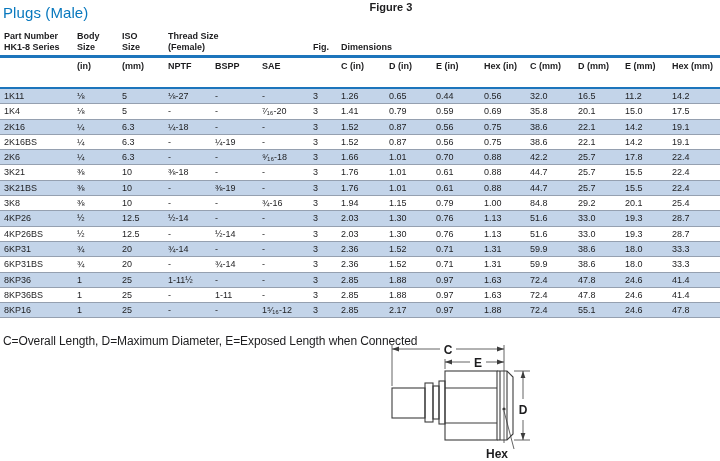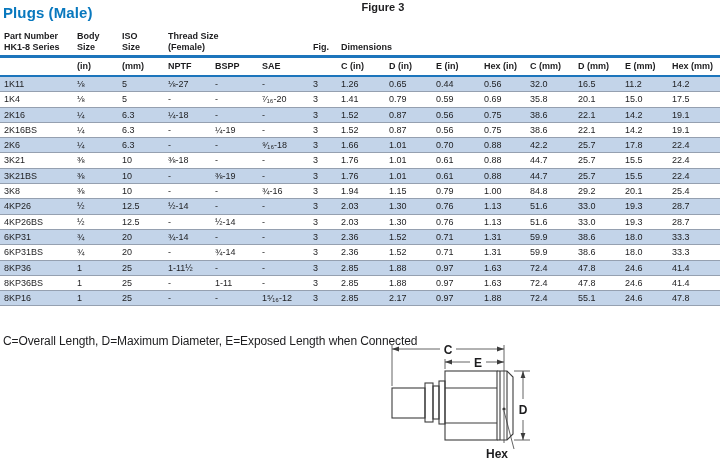--- a/index.html
+++ b/index.html
@@ -1,40 +1,40 @@
 <!DOCTYPE html>
 <html><head>
 <meta charset="utf-8">
 <style>
   html,body{margin:0;padding:0;}
   body{
     width:720px;height:461px;position:relative;background:#ffffff;overflow:hidden;
     font-family:"Liberation Sans","DejaVu Sans",sans-serif;color:#1d1d1f;
   }
   .page-title{
-    position:absolute;left:3px;top:4px;font-size:15px;font-weight:bold;color:#0878BE;
+    position:absolute;left:3px;top:4px;font-size:15px;font-weight:normal;color:#0878BE;
     letter-spacing:0.1px;
   }
   .figure-caption{
-    position:absolute;left:328px;top:1px;width:110px;text-align:center;
+    position:absolute;left:336px;top:1px;width:110px;text-align:center;
     font-size:11px;font-weight:bold;color:#1d1d1f;
   }
   table.spec{
     position:absolute;left:0;top:27px;width:720px;border-collapse:collapse;table-layout:fixed;
   }
   .spec th,.spec td{
     font-size:9px;line-height:1.15;text-align:left;padding:0;overflow:hidden;white-space:nowrap;
   }
   .spec thead tr.group-row th{
     vertical-align:bottom;font-weight:bold;white-space:pre-line;height:25px;
     padding-bottom:3px;border-bottom:3px solid #1C75BC;
   }
   .spec thead tr.units-row th{
     font-weight:bold;height:14px;vertical-align:middle;border-bottom:2px solid #1C75BC;
-    padding-top:1px;padding-bottom:2px;
+    padding-top:1px;padding-bottom:14px;
   }
   .spec tbody td{height:14.3px;border-bottom:1px solid #95A0B0;vertical-align:middle;}
   .spec tbody tr:nth-child(odd){background:#C3D4E9;}
   .spec th:first-child,.spec td:first-child{padding-left:4px;}
   .notes{position:absolute;left:3px;top:335px;font-size:12px;line-height:13px;color:#1d1d1f;letter-spacing:-0.1px;}
   .plug-figure{position:absolute;left:390px;top:335px;width:200px;height:126px;}
   .plug-figure svg{display:block;width:200px;height:126px;}
   .dim-label{font-family:"Liberation Sans","DejaVu Sans",sans-serif;font-size:12px;font-weight:bold;fill:#1d1d1f;}
 </style>
 </head>

